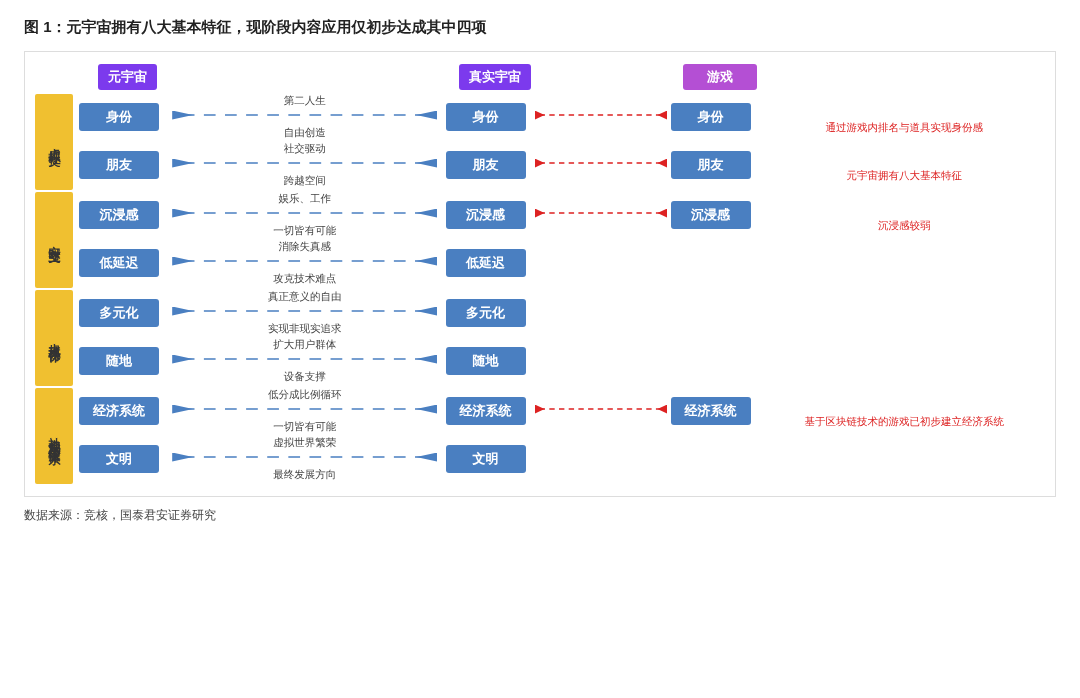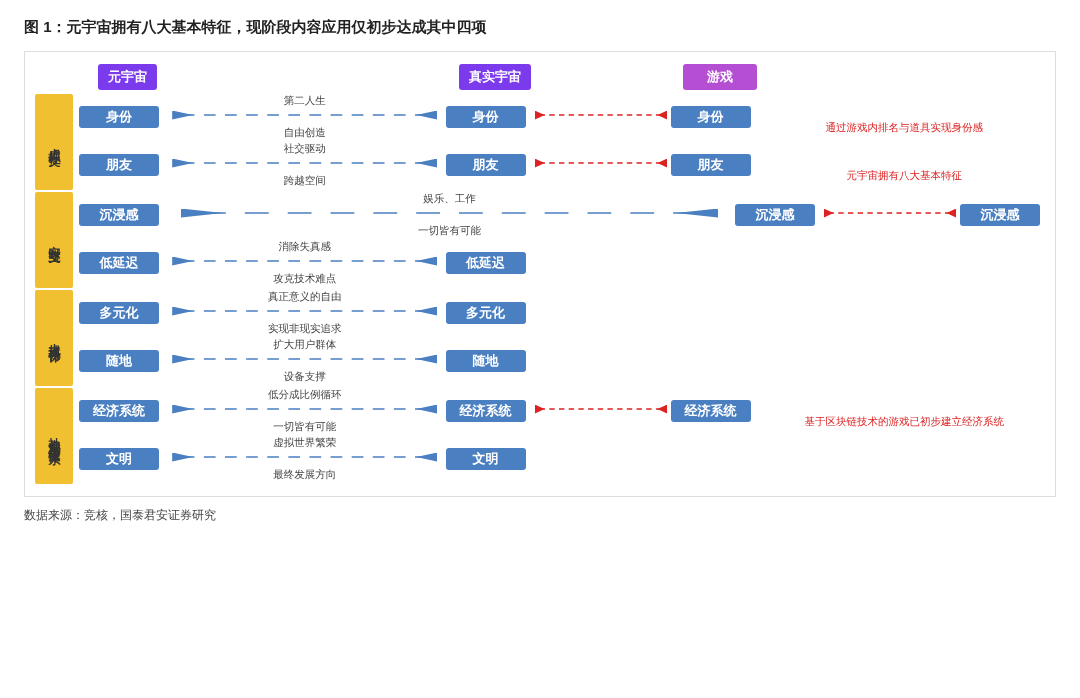--- a/index.html
+++ b/index.html
@@ -76,21 +76,21 @@
 
     .node {
       display: flex;
       align-items: center;
       justify-content: center;
       border-radius: 3px;
       font-size: 13px;
       font-weight: bold;
       color: #fff;
       width: 80px;
-      height: 22px;
+      height: 28px;
     }
     .node-blue { background: #4a7fc1; }
 
     .arr-container {
       width: 100%;
       display: flex;
       flex-direction: column;
       align-items: stretch;
     }
     .arr-lbl { font-size: 10.5px; color: #444; text-align: center; }
@@ -288,20 +288,23 @@
           <path d="M6,0 L6,6 L0,3 z" fill="#dd2222"></path>
         </marker>
       </defs>
       <line x1="8" y1="7" x2="122" y2="7" stroke="#dd2222" stroke-width="1.5" stroke-dasharray="5,4" marker-start="url(#ar2)" marker-end="url(#ar1)"></line>
     </svg></div>
               </div>
             </div>
             <div class="col-game">
               <div class="node node-blue">沉浸感</div>
             </div>
+            <div class="col-annotation">
+              <div class="arr-lbl-red" style="line-height: 1.4; font-size: 10.5px;">沉浸感较弱</div>
+            </div>
           </div>
           <div class="tri-row">
             <div class="col-meta">
               <div class="node node-blue">低延迟</div>
             </div>
             <div class="col-arrow1">
               <div class="arr-container">
                 <div class="arr-lbl">消除失真感</div>
                 <div><svg width="100%" height="14" viewBox="0 0 120 14" preserveAspectRatio="none">
       <defs>

